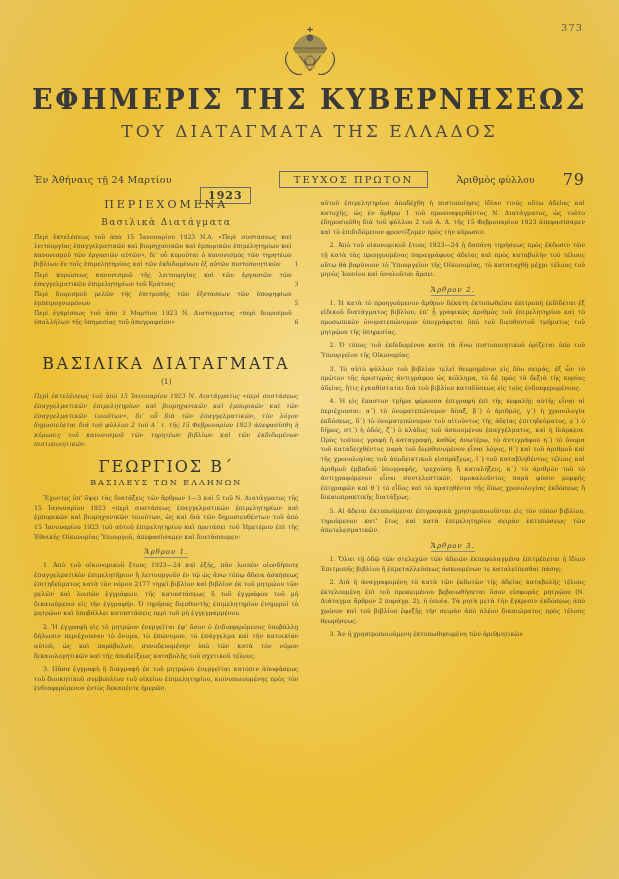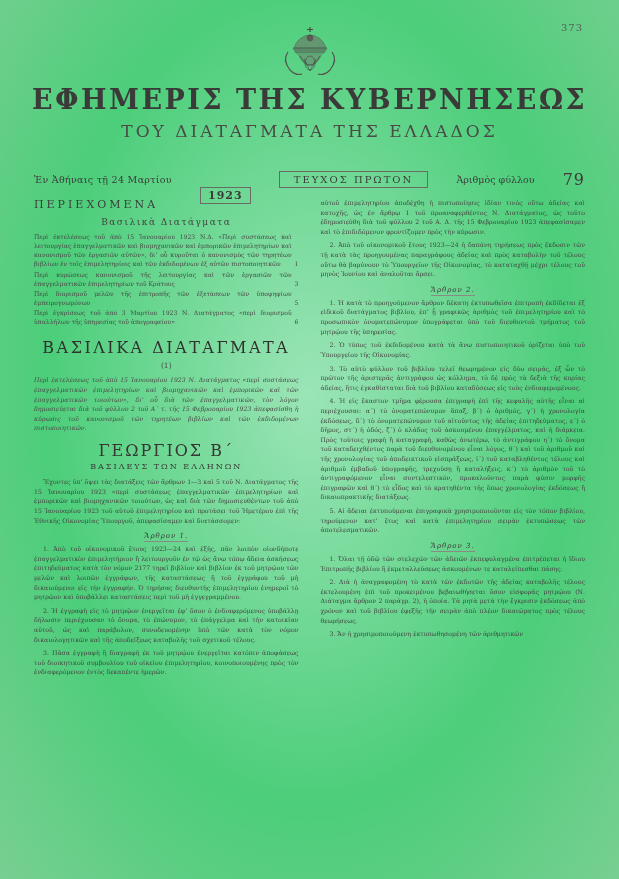--- a/index.html
+++ b/index.html
@@ -11,21 +11,21 @@
     width: 619px;
     height: 879px;
     font-family: "DejaVu Serif", serif;
     color: #2b2b2b;
     position: relative;
     overflow: hidden;
   }
   .page {
     position: absolute;
     inset: 0;
-    background: #22c55e;
+    background: #eab308;
   }
   
   .paper-tone {
     position: absolute;
     inset: 0;
     background:
       radial-gradient(ellipse at 50% 45%, rgba(255,255,255,0.55) 0%, rgba(243,240,233,0.2) 60%, rgba(225,220,208,0.45) 100%);
     pointer-events: none;
   }
   .page-number {
@@ -109,20 +109,21 @@
     top: 198px;
     left: 34px;
     right: 34px;
     bottom: 30px;
     display: flex;
     gap: 22px;
   }
   .col { width: 50%; position: relative; }
 
   .sect-title {
+    text-align: center;
     font-size: 11px;
     letter-spacing: 3px;
     color: #3d3d3a;
     margin-bottom: 6px;
   }
   .sub-title {
     text-align: center;
     font-size: 9px;
     letter-spacing: 1.5px;
     color: #44443f;
@@ -141,21 +142,21 @@
     margin-bottom: 1px;
   }
   .toc .entry .txt { flex: 1; }
   .toc .entry .pg { flex: 0 0 auto; }
 
   .big-heading {
     text-align: center;
     font-size: 16px;
     letter-spacing: 2.5px;
     color: #30302e;
-    margin: 12px 0 4px 0;
+    margin: 28px 0 4px 0;
     font-weight: normal;
   }
   .decree-no {
     text-align: center;
     font-size: 7.5px;
     color: #4a4a47;
     margin-bottom: 5px;
   }
   .preamble {
     font-size: 6.2px;

